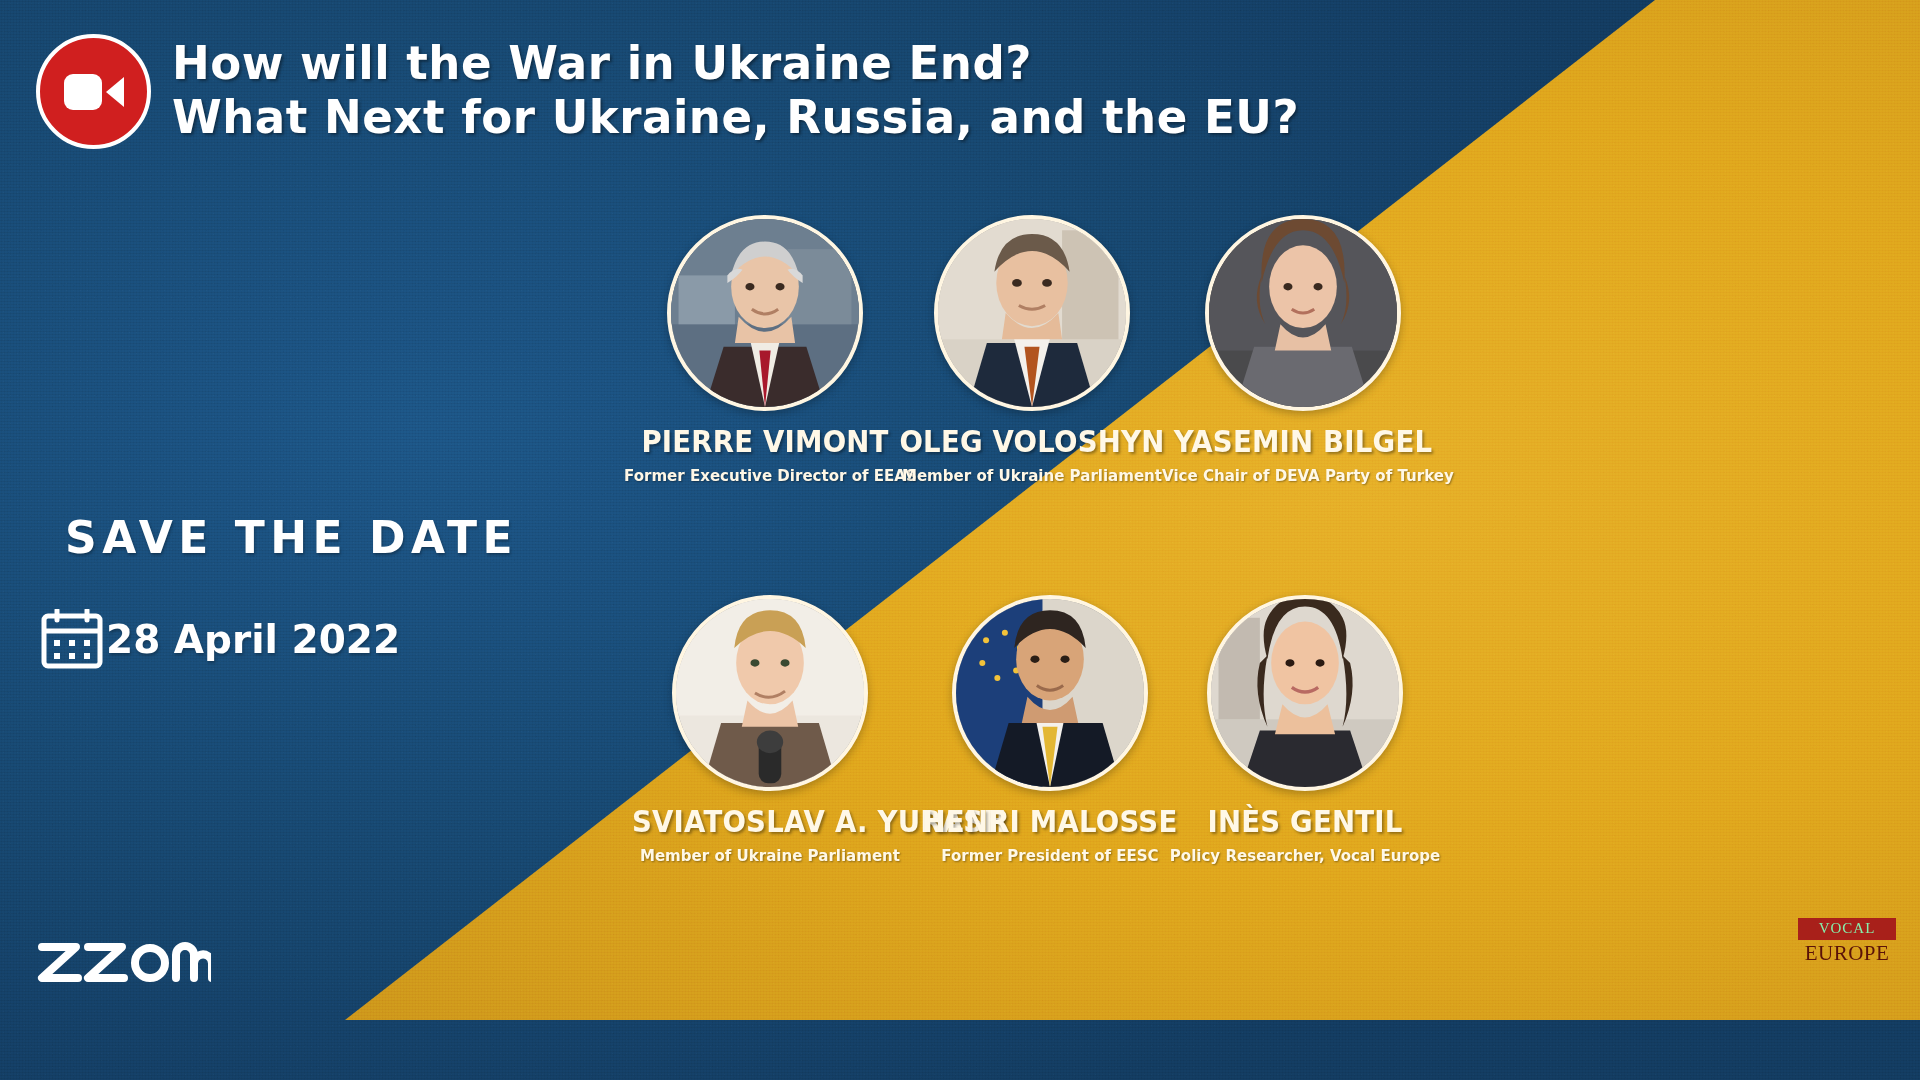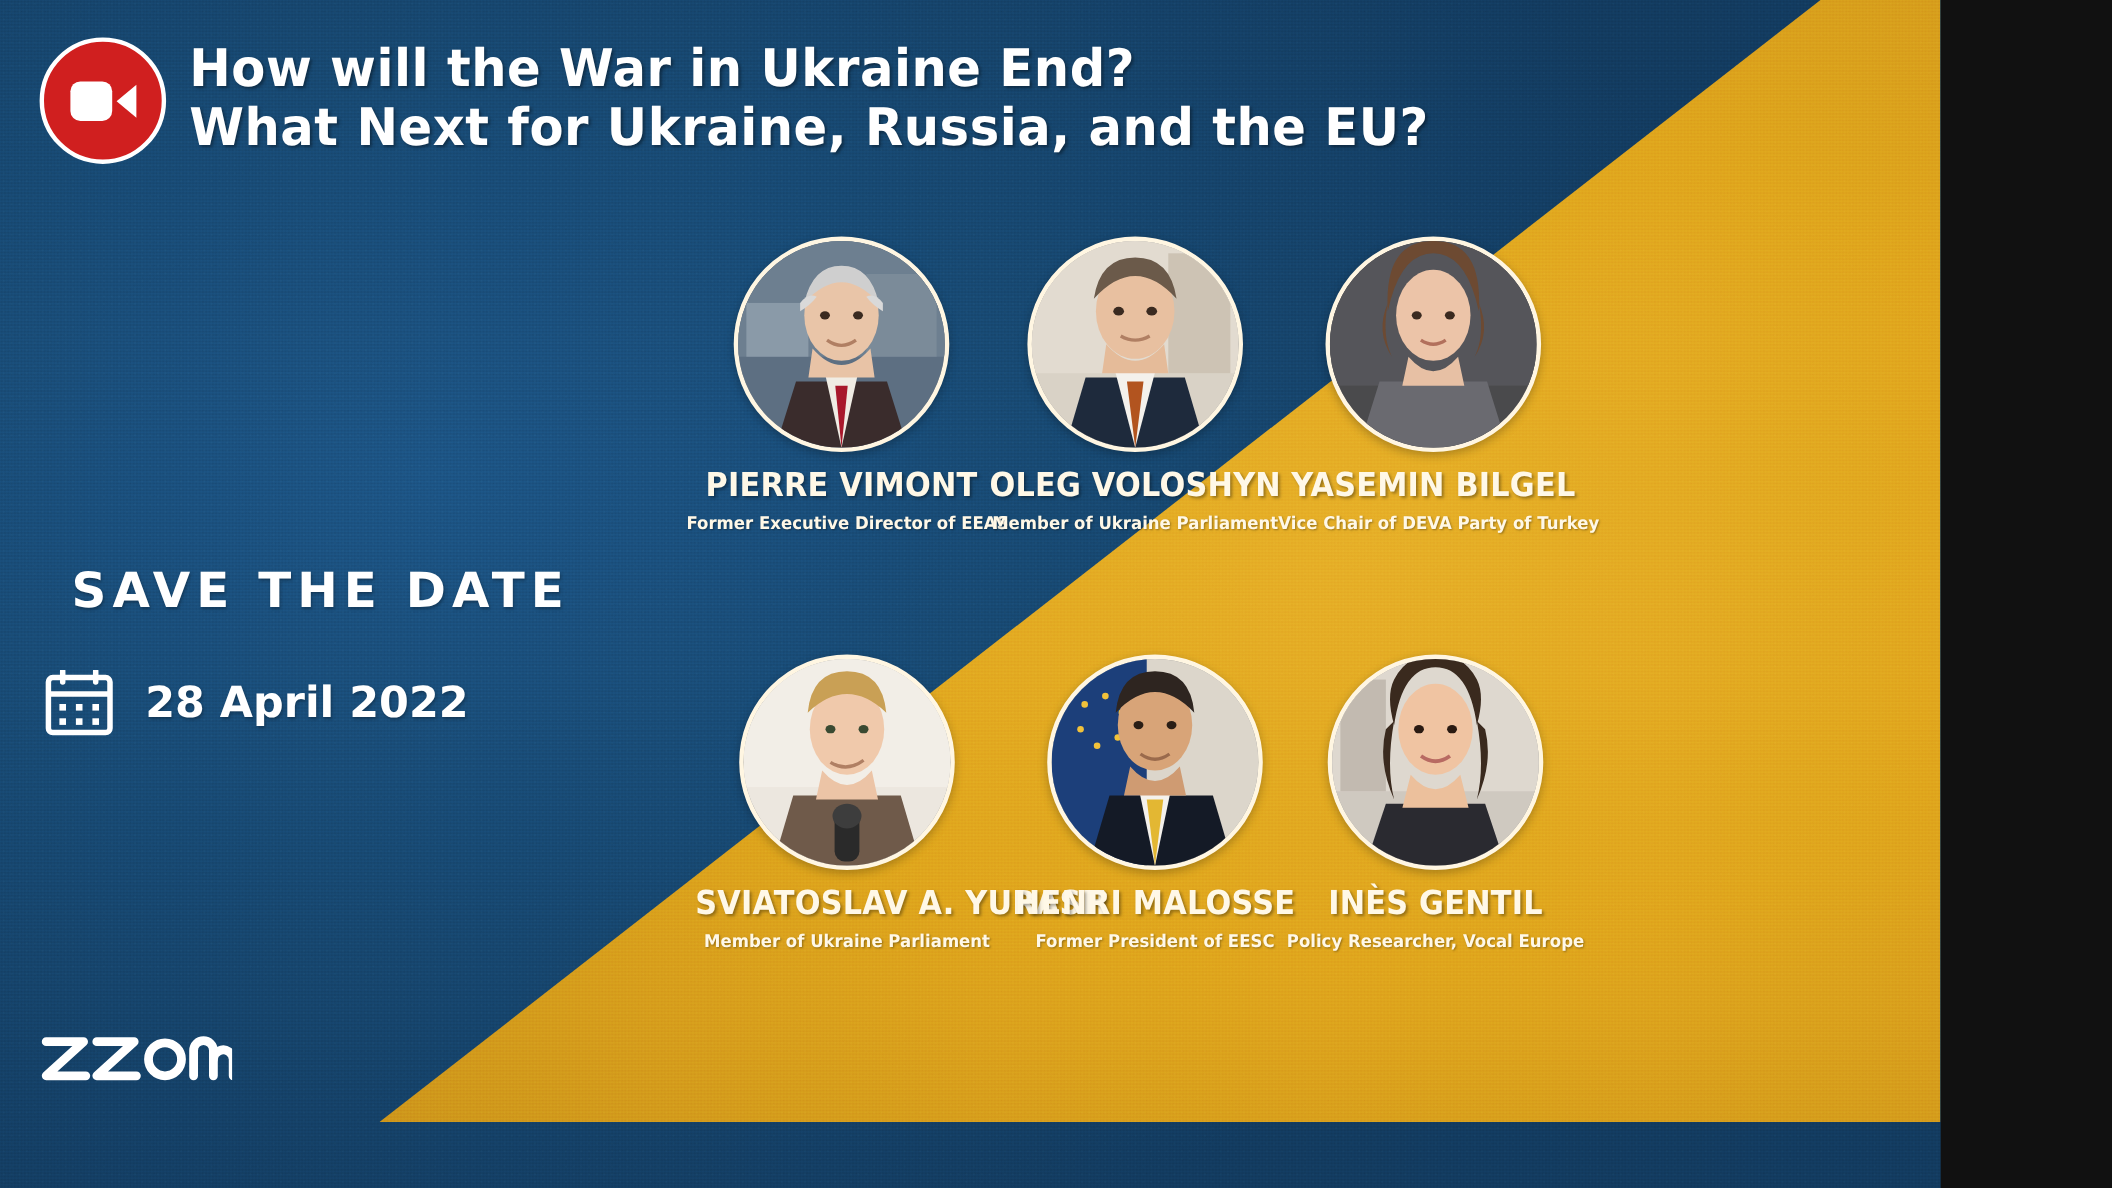--- a/index.html
+++ b/index.html
@@ -2,21 +2,21 @@
 <html><head>
 <meta charset="utf-8">
 <style>
   html, body {
     margin: 0;
     padding: 0;
     background: #111;
   }
   #poster {
     position: relative;
-    width: 1764px;
+    width: 1920px;
     height: 1080px;
     overflow: hidden;
     font-family: "Liberation Sans", sans-serif;
     background: #16446E;
   }
 
   
   .bg-blue {
     position: absolute;
     inset: 0;
@@ -113,21 +113,20 @@
     align-items: center;
   }
   .info-row.date { top: 605px; }
   .info-row.time { top: 700px; }
   .info-icon {
     width: 68px; height: 68px;
     flex: 0 0 68px;
     display: flex; align-items: center; justify-content: center;
   }
   .info-text {
-    margin-left: 26px;
     font-family: "DejaVu Sans", "Liberation Sans", sans-serif;
     font-weight: bold;
     font-size: 39px;
     color: #FFFFFF;
     white-space: nowrap;
     text-shadow: 1px 2px 3px rgba(0,0,0,.28);
   }
 
   .zoom-wordmark {
     position: absolute;
@@ -181,23 +180,23 @@
   
   .ve-logo {
     position: absolute;
     left: 1798px; top: 918px;
     width: 98px;
     text-align: center;
     line-height: 1;
   }
   .ve-top {
     background: #A8201A;
-    color: #fef9c3;
+    color: #86efac;
     font-family: "Liberation Serif", serif;
-    font-size: 22px;
+    font-size: 15px;
     letter-spacing: 1px;
     padding: 3px 0 4px;
   }
   .ve-bot {
     color: #5A1208;
     font-family: Liberation Serif, serif;
     font-size: 21px;
     letter-spacing: .5px;
     padding-top: 3px;
   }

